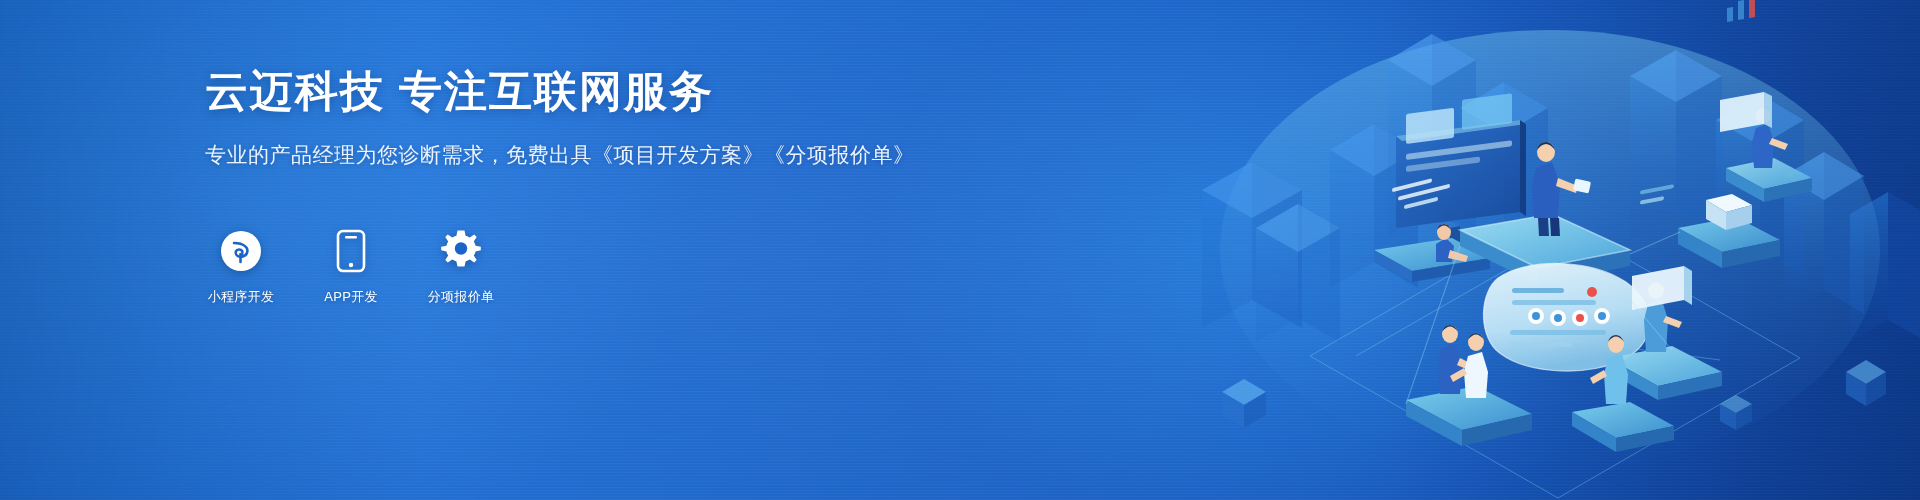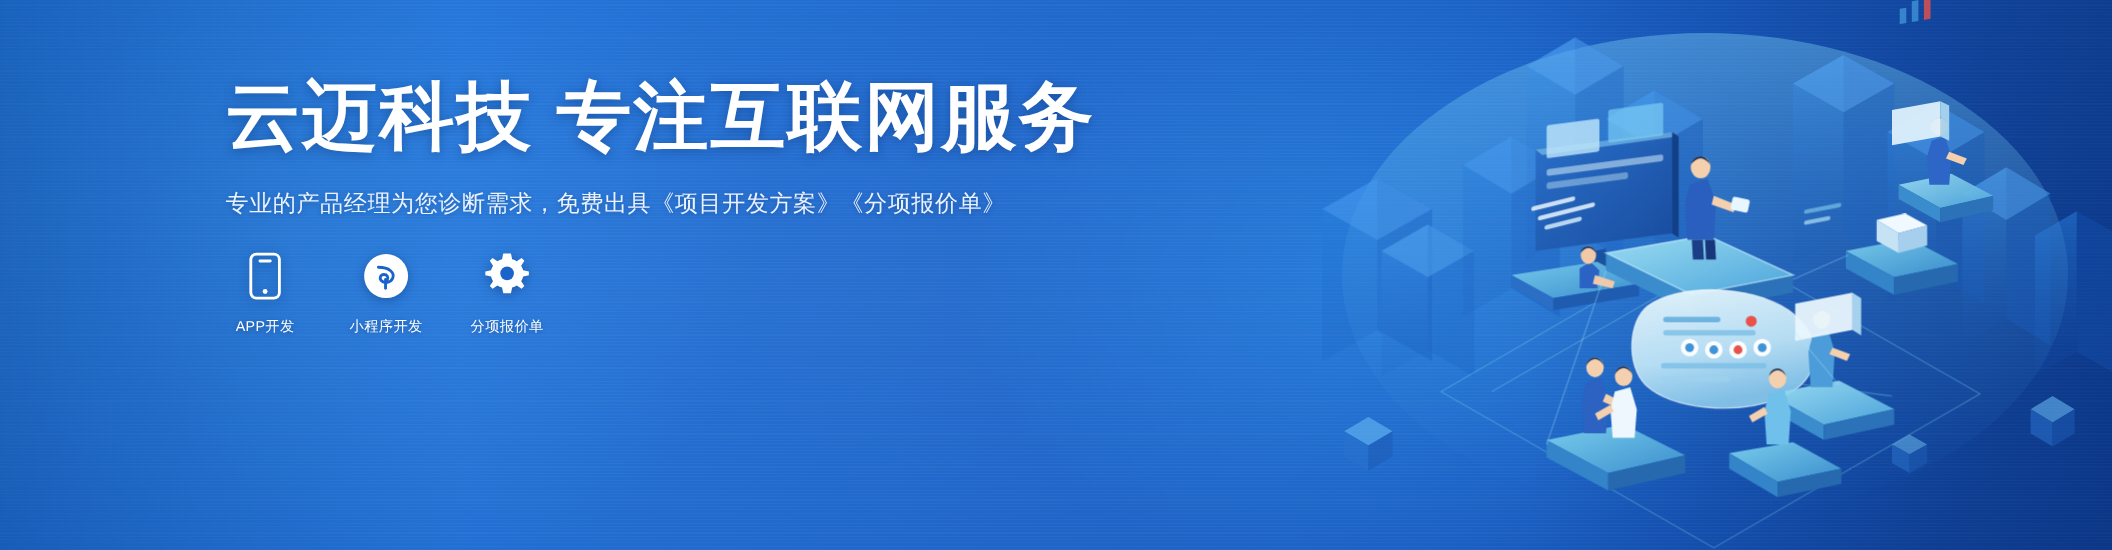--- a/index.html
+++ b/index.html
@@ -41,37 +41,37 @@
 
   
   .content {
     position:absolute;
     left:205px;
     top:66px;
     width:760px;
     z-index:6;
   }
   .headline {
-    font-size:68px;
+    font-size:43px;
     line-height:1.18;
     font-weight:bold;
     color:#ffffff;
     letter-spacing:2px;
     text-shadow:0 2px 10px rgba(3,32,86,0.35);
     white-space:nowrap;
   }
   .subline {
     margin-top:22px;
     font-size:21px;
     line-height:1.75;
     color:#eaf3ff;
     letter-spacing:0.5px;
     white-space:nowrap;
   }
-  .subline div { text-shadow:0 1px 5px rgba(3,32,86,0.30); }
+  .subline div { text-shadow:0 1px 5px rgba(3,32,86,0.30);font-family:Liberation Mono, monospace; }
 
   
   .services {
     position:absolute;
     left:205px;
     top:228px;
     display:flex;
     align-items:flex-start;
     gap:38px;
     z-index:6;
@@ -385,43 +385,43 @@
   <div class="vignette"></div>
 
   <div class="content">
     <div class="headline">云迈科技 专注互联网服务</div>
     <div class="subline">
       <div>专业的产品经理为您诊断需求，免费出具《项目开发方案》《分项报价单》</div>
     </div>
   </div>
 
   <div class="services">
+
+    <div class="service">
+      <span class="glyph">
+        <svg width="42" height="42" viewBox="0 0 42 42">
+          <circle cx="21" cy="21" r="20" fill="#ffffff"></circle>
+          <path d="M14 13 C24 13, 29 18, 27 23 C25.4 27, 19 28, 16.5 25 C14.6 22.7, 16 19.5, 19 19.5 C22 19.5, 23.4 22, 22 24.3" fill="none" stroke="#1a63ca" stroke-width="2.6" stroke-linecap="round"></path>
+          <path d="M20.5 24 L20.5 32" fill="none" stroke="#1a63ca" stroke-width="2.6" stroke-linecap="round"></path>
+        </svg>
+      </span>
+      <span class="cap">小程序开发</span>
+    </div>
 
     <div class="service">
       <span class="glyph">
         <svg width="30" height="44" viewBox="0 0 30 44">
           <rect x="2" y="2" width="26" height="40" rx="5" fill="none" stroke="#ffffff" stroke-width="2.6"></rect>
           <rect x="9" y="7" width="12" height="2.6" rx="1.3" fill="#ffffff"></rect>
           <circle cx="15" cy="36" r="2.2" fill="#ffffff"></circle>
         </svg>
       </span>
       <span class="cap">APP开发</span>
     </div>
 
-    <div class="service">
-      <span class="glyph">
-        <svg width="42" height="42" viewBox="0 0 42 42">
-          <circle cx="21" cy="21" r="20" fill="#ffffff"></circle>
-          <path d="M14 13 C24 13, 29 18, 27 23 C25.4 27, 19 28, 16.5 25 C14.6 22.7, 16 19.5, 19 19.5 C22 19.5, 23.4 22, 22 24.3" fill="none" stroke="#1a63ca" stroke-width="2.6" stroke-linecap="round"></path>
-          <path d="M20.5 24 L20.5 32" fill="none" stroke="#1a63ca" stroke-width="2.6" stroke-linecap="round"></path>
-        </svg>
-      </span>
-      <span class="cap">小程序开发</span>
-    </div>
-
 
 
     <div class="service">
       <span class="glyph">
         <svg width="42" height="42" viewBox="0 0 42 42">
           <path d="M21 0.5 l3.5 0 1.1 5.2 c1.5 .4 2.9 1 4.2 1.8 l4.4 -2.9 2.5 2.5 -2.9 4.4 c.8 1.3 1.4 2.7 1.8 4.2 l5.2 1.1 0 3.5 -5.2 1.1 c-.4 1.5 -1 2.9 -1.8 4.2 l2.9 4.4 -2.5 2.5 -4.4 -2.9 c-1.3 .8 -2.7 1.4 -4.2 1.8 l-1.1 5.2 -3.5 0 -3.5 0 -1.1 -5.2 c-1.5 -.4 -2.9 -1 -4.2 -1.8 l-4.4 2.9 -2.5 -2.5 2.9 -4.4 c-.8 -1.3 -1.4 -2.7 -1.8 -4.2 l-5.2 -1.1 0 -3.5 5.2 -1.1 c.4 -1.5 1 -2.9 1.8 -4.2 l-2.9 -4.4 2.5 -2.5 4.4 2.9 c1.3 -.8 2.7 -1.4 4.2 -1.8 l1.1 -5.2 Z" fill="#ffffff"></path>
           <circle cx="21" cy="18.5" r="6.2" fill="#1a63ca"></circle>
         </svg>
       </span>
       <span class="cap">分项报价单</span>

